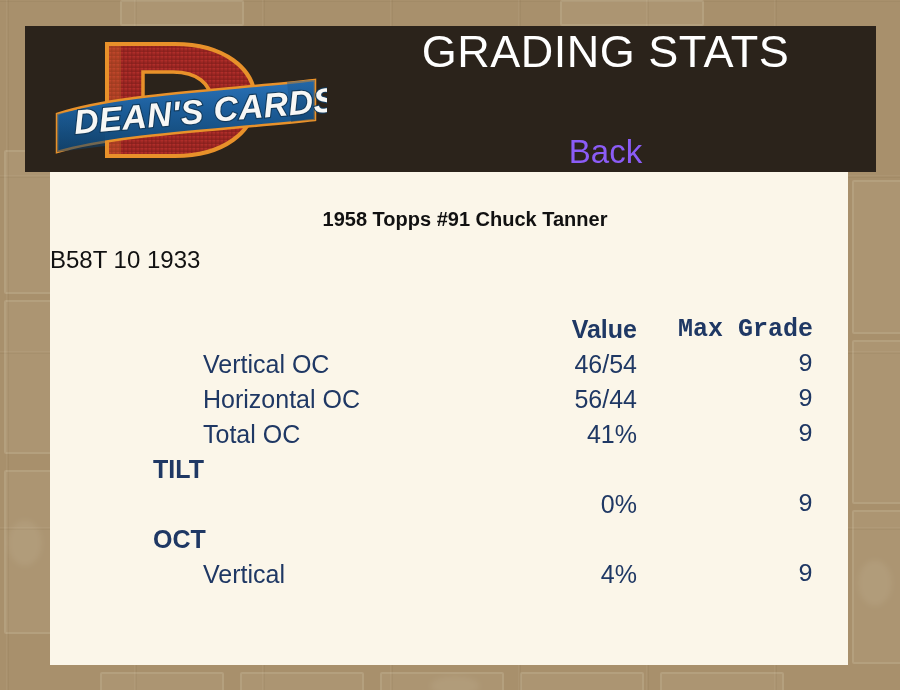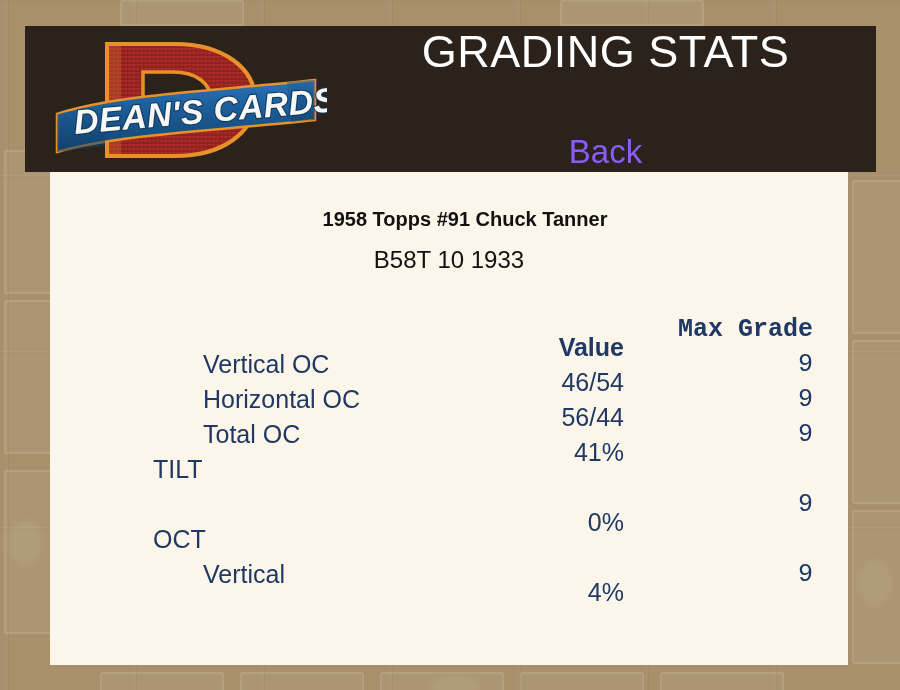--- a/index.html
+++ b/index.html
@@ -117,21 +117,20 @@
     color: #111111;
     font-size: 20px;
     font-weight: bold;
     white-space: nowrap;
   }
   .card-subtitle {
     position: absolute;
     left: 0;
     top: 74px;
     width: 798px;
-    text-align: center;
     color: #111111;
     font-size: 24px;
     white-space: nowrap;
   }
 
   
   .stats {
     position: absolute;
     left: 103px;
     top: 140px;
@@ -145,48 +144,47 @@
   .row .c-label {
     position: absolute;
     left: 0;
     top: 0;
     font-size: 25px;
     line-height: 35px;
     white-space: nowrap;
   }
   .row .c-value {
     position: absolute;
-    left: 291px;
+    left: 304px;
     top: 0;
     width: 180px;
     text-align: right;
     font-size: 25px;
     line-height: 35px;
     white-space: nowrap;
-    margin-top: 18px;
   }
   .row .c-grade {
     position: absolute;
     left: 505px;
     top: 0;
     width: 155px;
     text-align: right;
     font-size: 25px;
     line-height: 35px;
     white-space: nowrap;
     font-family: Liberation Mono, monospace;
   }
   .row.header-row .c-label,
   .row.header-row .c-value,
   .row.header-row .c-grade {
     font-weight: bold;
     font-size: 25px;
   }
   .row.section .c-label {
-    font-weight: normal;
+    font-weight: bold;
     text-align: right;
   }
   .row.data .c-label {
     padding-left: 50px;
   }
 </style>
 </head>
 <body>
 
 <div id="page">

